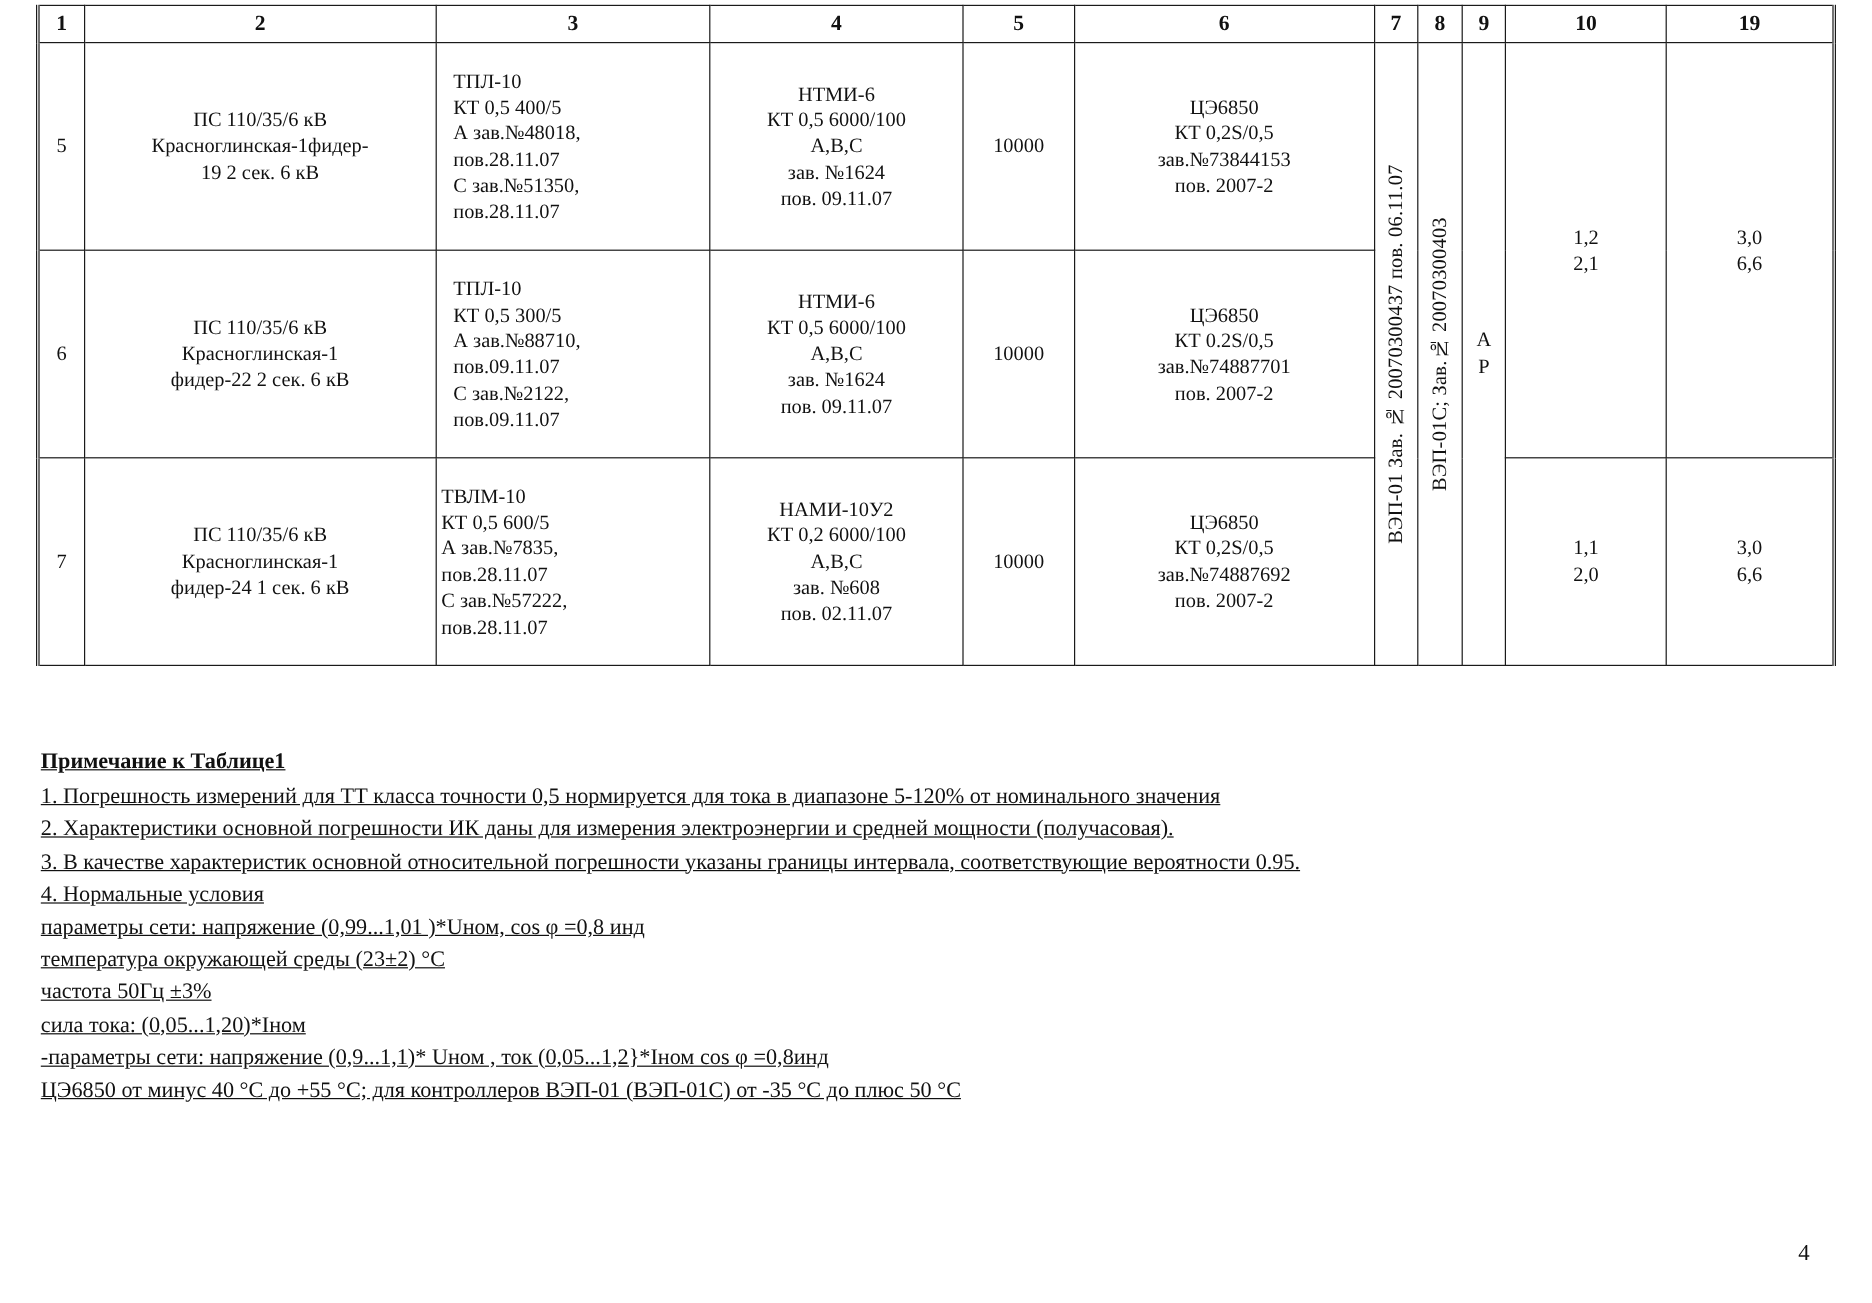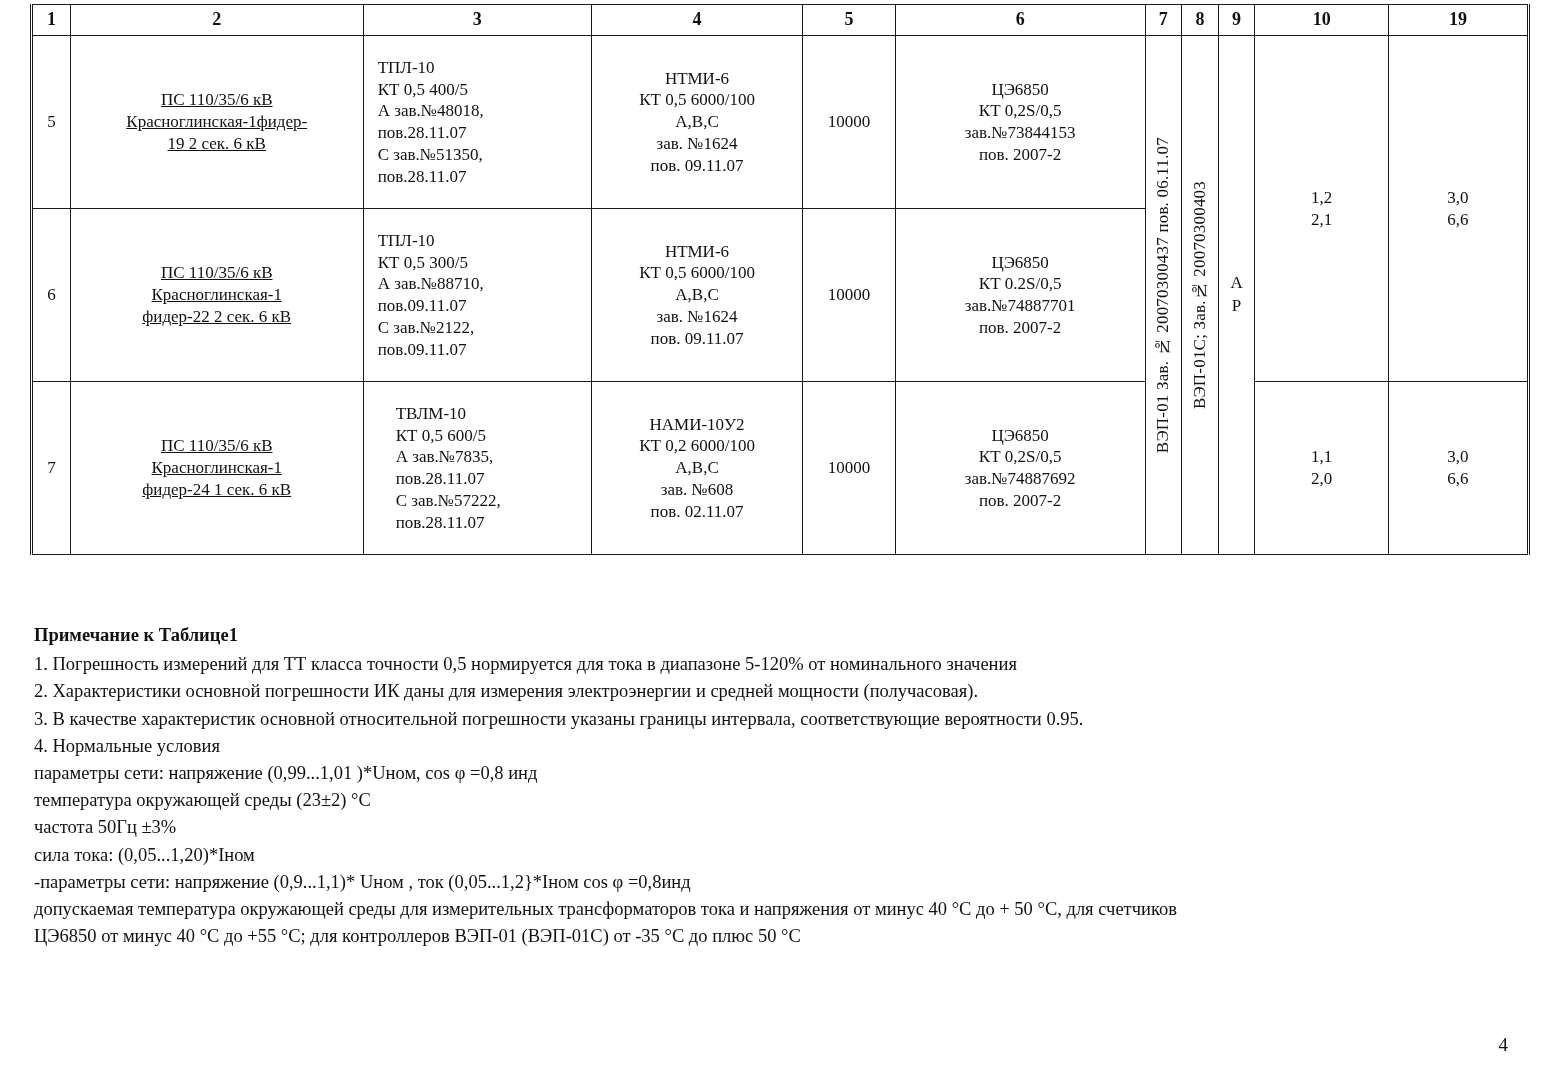--- a/index.html
+++ b/index.html
@@ -54,21 +54,20 @@
   }
   .outer-right {
     border-right: 3.5px double #1a1a1a !important;
   }
   .cell-multiline {
     white-space: pre-line;
   }
   .cell-left-pad {
     padding-left: 6px;
     padding-right: 6px;
-    text-decoration: underline;
   }
   .col-num { width: 36px; }
   .col-obj { width: 272px; }
   .col-tt  { width: 212px; }
   .col-tn  { width: 196px; }
   .col-k   { width: 86px; }
   .col-sch { width: 232px; }
   .col-v1  { width: 34px; }
   .col-v2  { width: 34px; }
   .col-v3  { width: 34px; }
@@ -98,20 +97,21 @@
     font-size: 18.5px;
     line-height: 1.47;
   }
   .notes .title {
     font-weight: bold;
     margin-bottom: 2px;
   }
   .notes p {
     margin: 0;
     padding: 0;
+    text-decoration: underline;
   }
   .page-number {
     position: absolute;
     right: 52px;
     bottom: 30px;
     font-size: 19px;
   }
 </style>
 </head>
 <body>
@@ -205,21 +205,21 @@
           <td class="cell-multiline">ЦЭ6850
 КТ 0.2S/0,5
 зав.№74887701
 пов. 2007-2</td>
         </tr>
         <tr class="row-tall">
           <td class="outer-left">7</td>
           <td class="cell-multiline cell-left-pad">ПС 110/35/6 кВ
 Красноглинская-1
 фидер-24  1 сек. 6 кВ</td>
-          <td class="cell-multiline" style="text-align:left; padding-left:32px;">ТВЛМ-10
+          <td class="cell-multiline" style="text-align:left; padding-left:4px;">ТВЛМ-10
 КТ 0,5    600/5
 А зав.№7835,
 пов.28.11.07
 С зав.№57222,
 пов.28.11.07</td>
           <td class="cell-multiline">НАМИ-10У2
 КТ 0,2  6000/100
 А,В,С
 зав. №608
 пов. 02.11.07</td>
@@ -241,19 +241,18 @@
     <p class="title">Примечание к Таблице1</p>
     <p>1. Погрешность измерений для ТТ класса точности 0,5 нормируется  для тока в диапазоне 5-120% от номинального значения</p>
     <p>2. Характеристики основной погрешности ИК даны для измерения электроэнергии и средней мощности (получасовая).</p>
     <p>3. В качестве характеристик основной относительной погрешности указаны границы интервала, соответствующие вероятности 0.95.</p>
     <p>4. Нормальные условия</p>
     <p>параметры сети: напряжение (0,99...1,01 )*Uном, cos φ =0,8 инд</p>
     <p>температура окружающей среды (23±2) °С</p>
     <p>частота 50Гц ±3%</p>
     <p>сила тока: (0,05...1,20)*Iном</p>
     <p>-параметры сети: напряжение (0,9...1,1)* Uном , ток (0,05...1,2}*Iном  cos φ =0,8инд</p>
-    <p>допускаемая температура окружающей среды для измерительных трансформаторов тока и напряжения от минус 40 °С до + 50 °С, для счетчиков</p>
     <p>ЦЭ6850 от минус 40 °С до +55 °С; для контроллеров ВЭП-01 (ВЭП-01С) от -35 °С до плюс 50 °С</p>
   </div>
 
   <div class="page-number">4</div>
 
 </div>
 
 </body></html>

